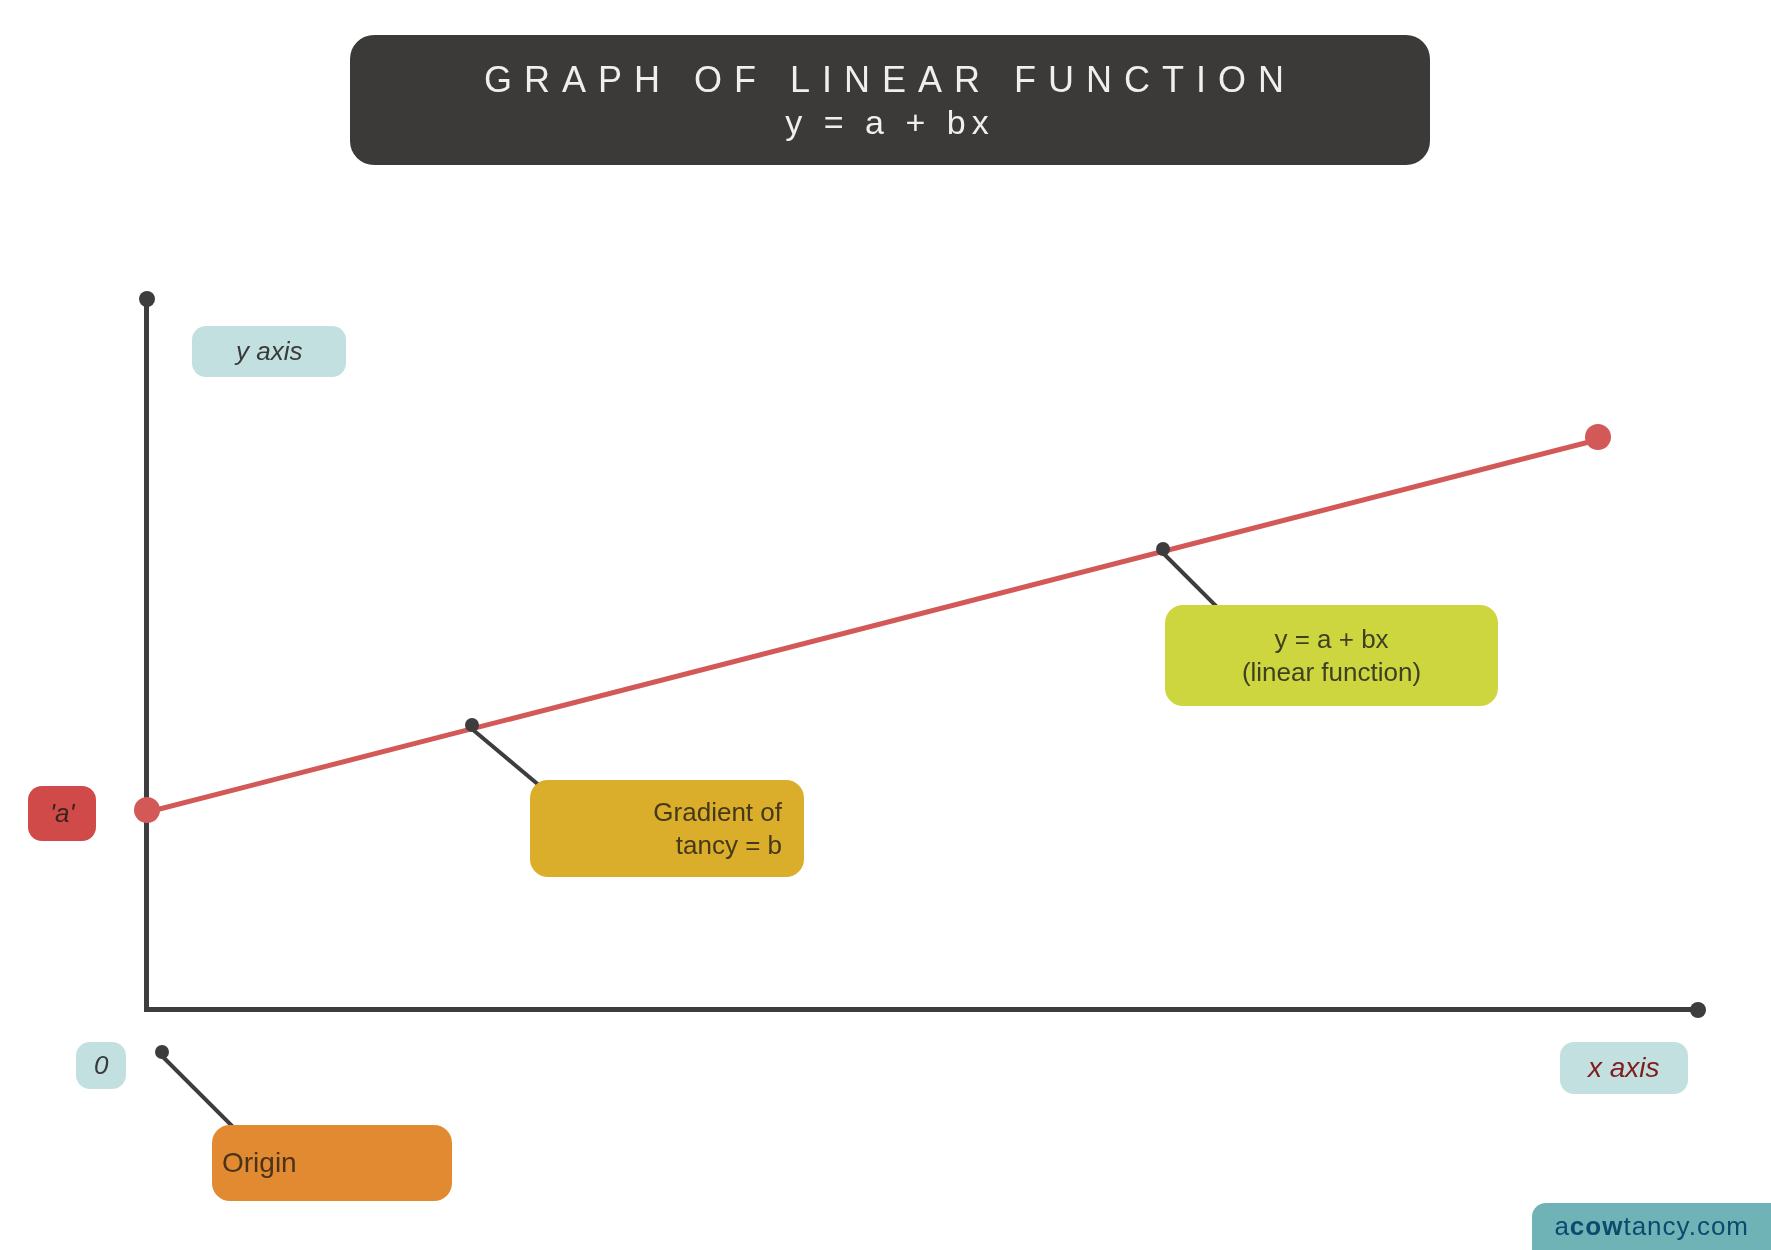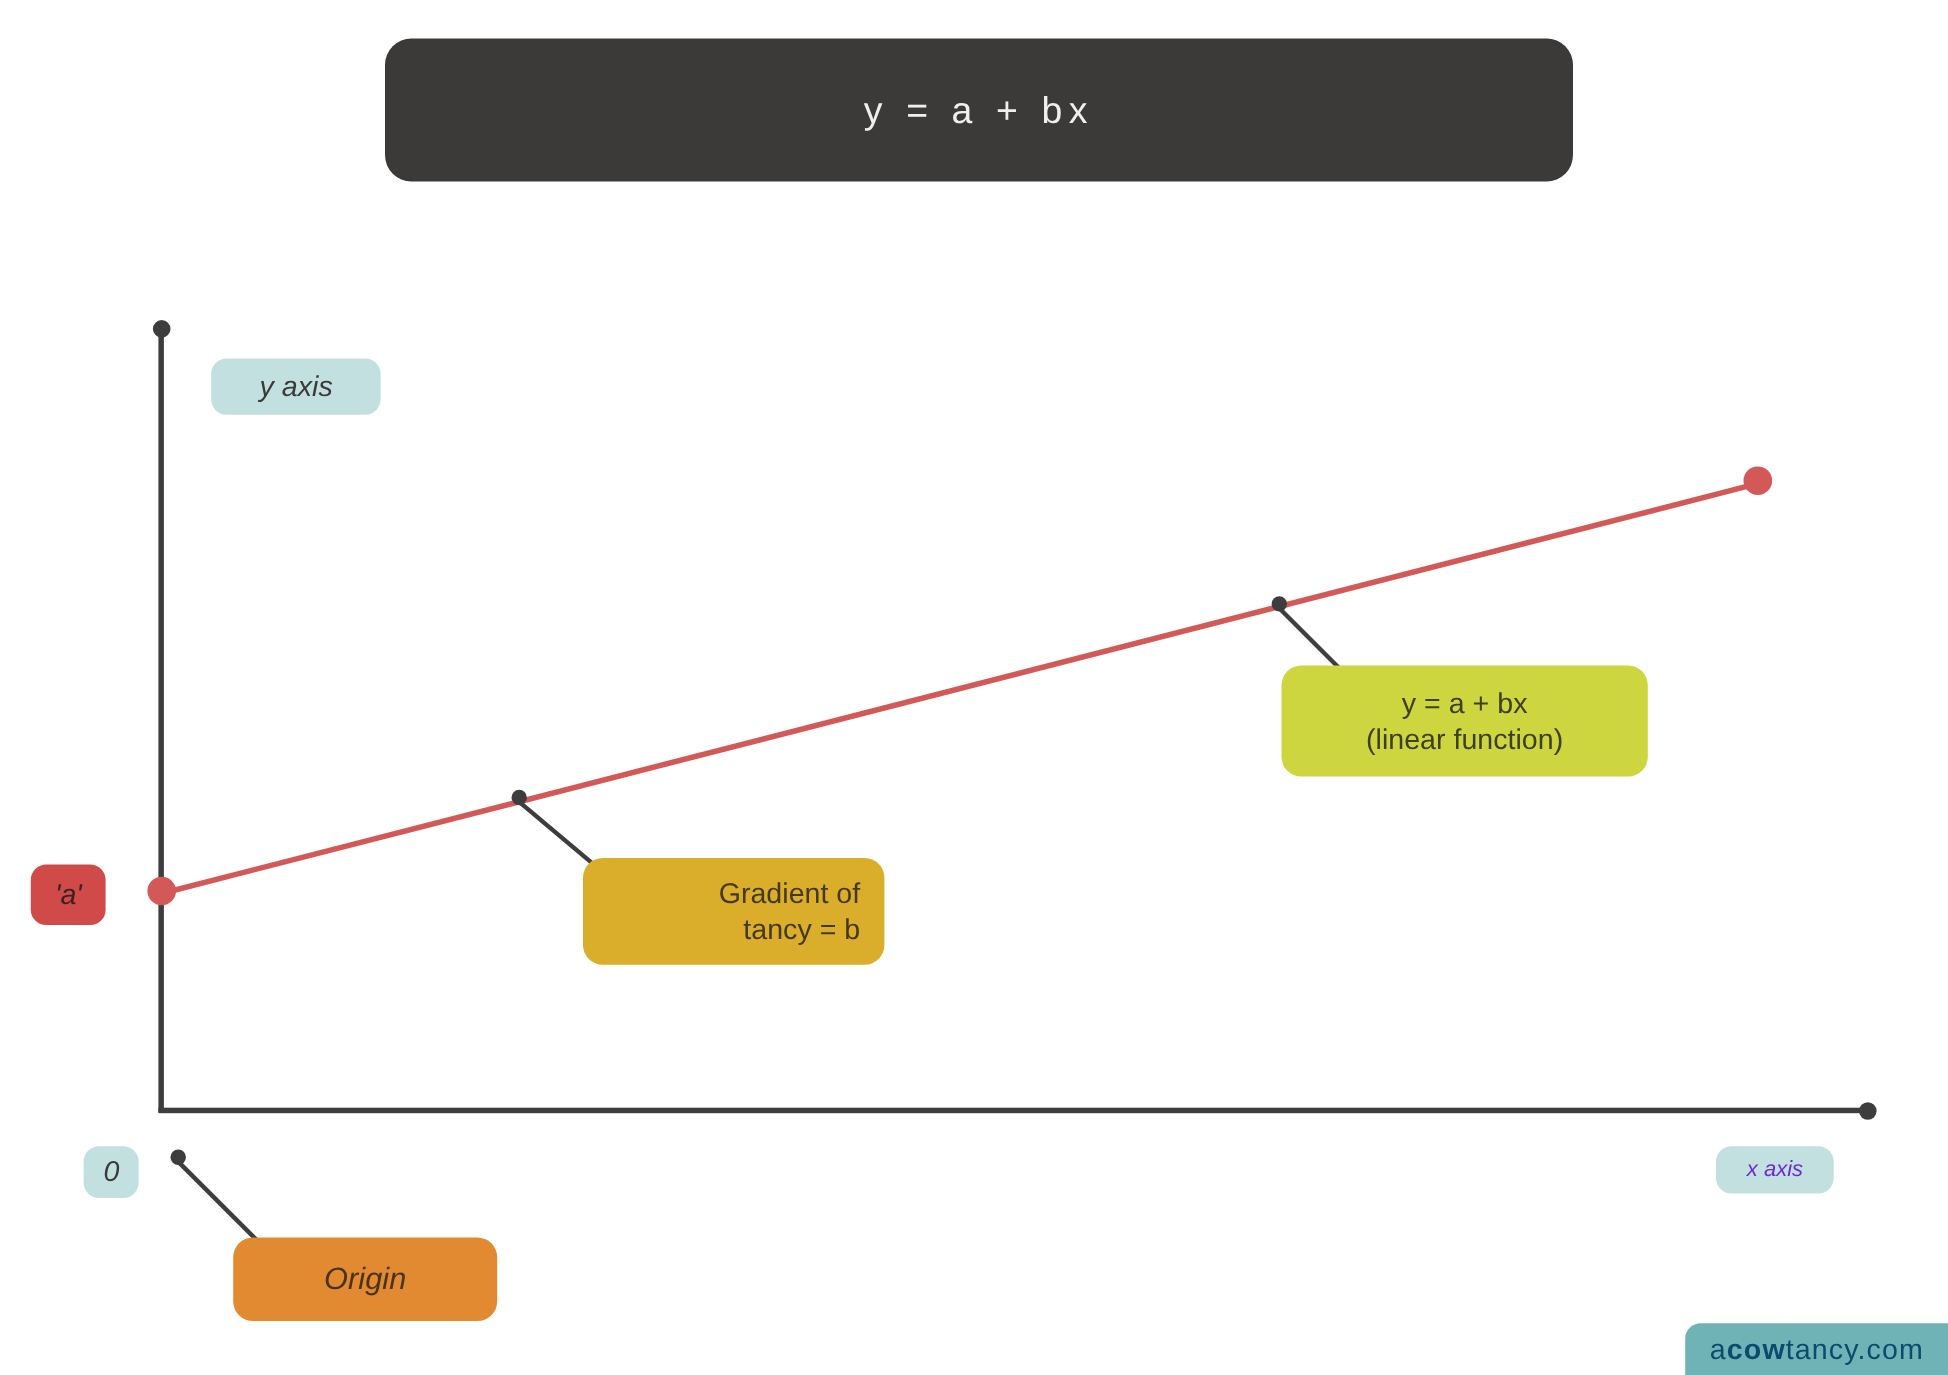--- a/index.html
+++ b/index.html
@@ -81,22 +81,22 @@
     font-size: 26px;
   }
   .xaxis-label {
     position: absolute;
     left: 1560px;
     top: 1042px;
     padding: 10px 28px;
     background: #c3e0e1;
     border-radius: 14px;
     font-style: italic;
-    color: #6d28d9;
-    font-size: 20px;
+    color: #7f1d1d;
+    font-size: 28px;
   }
   .zero-label {
     position: absolute;
     left: 76px;
     top: 1042px;
     padding: 8px 18px;
     background: #c3e0e1;
     border-radius: 14px;
     font-style: italic;
     color: #3a3a3a;
@@ -218,22 +218,20 @@
   .origin-box {
     position: absolute;
     left: 212px;
     top: 1125px;
     width: 220px;
     padding: 22px 10px;
     background: #e18a32;
     border-radius: 18px;
     color: #4a3318;
     font-size: 28px;
-    text-align: center;
-    font-style: italic;
   }
   .origin-dot {
     position: absolute;
     left: 155px;
     top: 1045px;
     width: 14px;
     height: 14px;
     background: #3d3d3d;
     border-radius: 50%;
   }
@@ -259,20 +257,21 @@
     color: #0c4a6e;
     font-size: 26px;
     letter-spacing: 1px;
   }
   .watermark .bold { font-weight: 700; }
 </style>
 </head>
 <body>
 
 <div class="title-banner">
+  <div class="title-line1">GRAPH OF LINEAR FUNCTION</div>
   <div class="title-line2">y  =  a  +  bx</div>
 </div>
 
 <div class="axis-y"></div>
 <div class="axis-x"></div>
 <div class="axis-dot y-top"></div>
 <div class="axis-dot x-end"></div>
 
 <div class="yaxis-label">y axis</div>
 <div class="xaxis-label">x axis</div>

